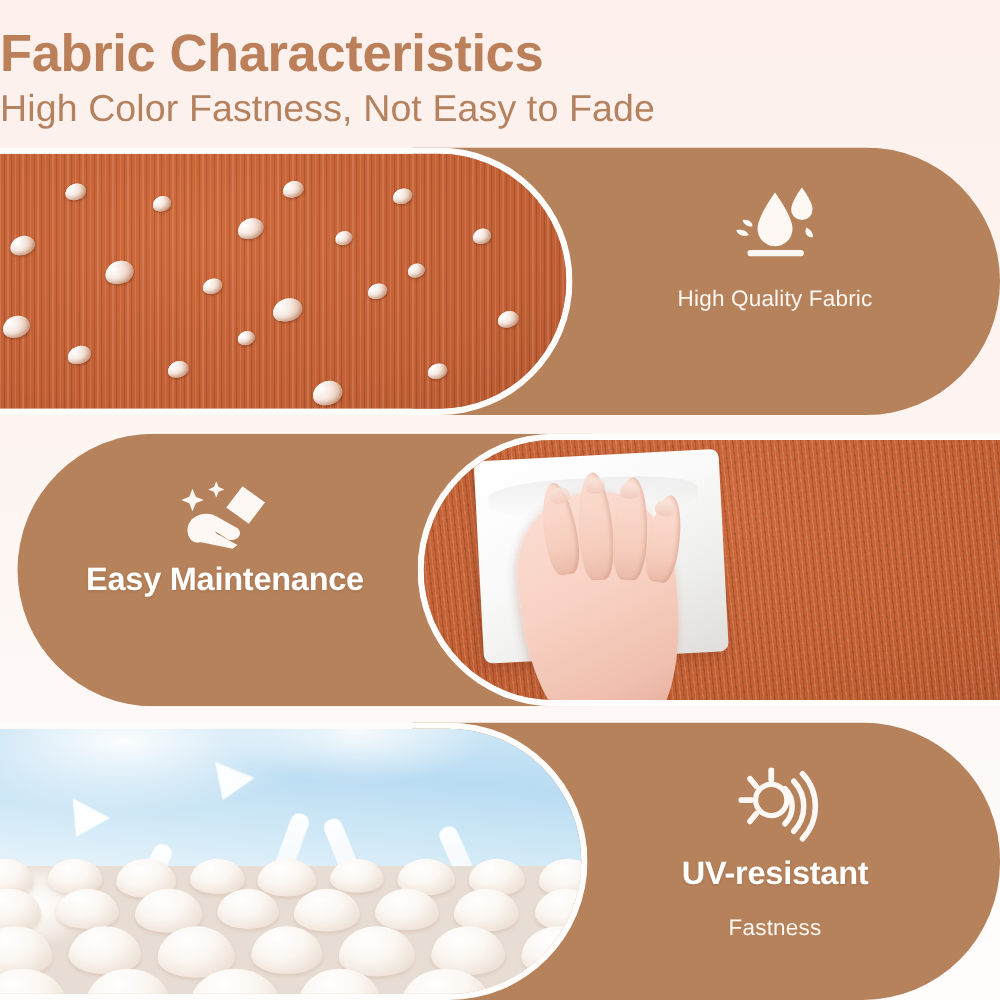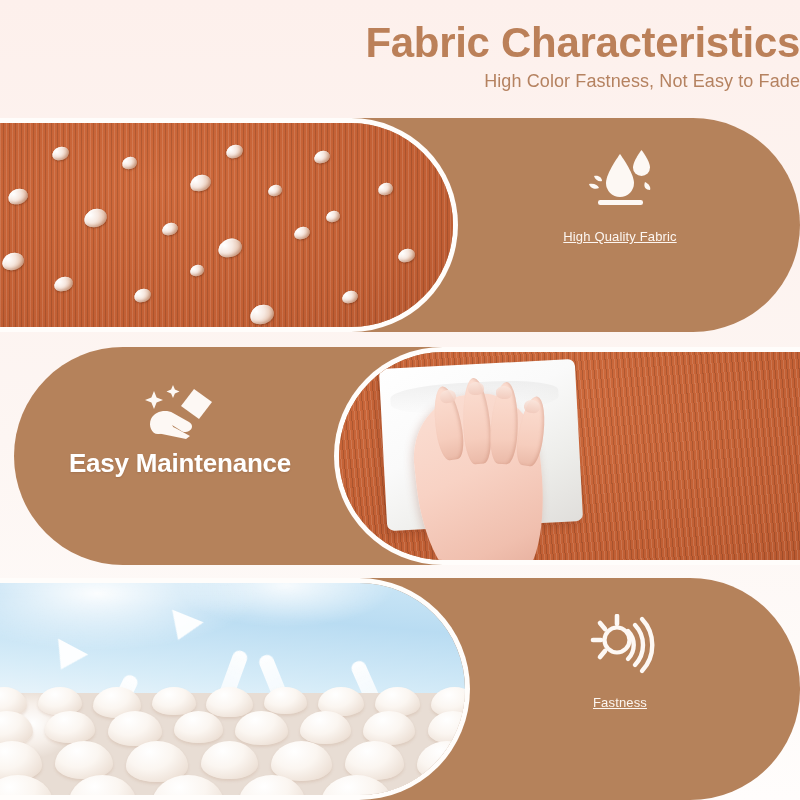--- a/index.html
+++ b/index.html
@@ -18,32 +18,32 @@
     height: 800px;
     background: linear-gradient(180deg, #fdf0ec 0%, #fdf6f3 55%, #fffdfc 100%);
   }
 
   
   .header {
     position: absolute;
     top: 0; left: 0;
     width: 800px;
     height: 118px;
-    text-align: right;
+    text-align: left;
     padding-top: 18px;
   }
   .main-title {
     font-size: 42px;
     font-weight: bold;
     color: #bb8059;
     letter-spacing: -0.3px;
     line-height: 1.18;
   }
   .sub-title {
-    font-size: 18px;
+    font-size: 30px;
     color: #b58260;
     margin-top: 3px;
     letter-spacing: 0.1px;
   }
 
   
   .panel {
     position: absolute;
     left: 0;
     width: 800px;
@@ -250,25 +250,24 @@
     justify-content: center;
   }
   .feature-title {
     font-size: 26px;
     font-weight: bold;
     letter-spacing: -0.2px;
     line-height: 1.1;
     text-shadow: 0 1px 2px rgba(90,50,25,0.18);
   }
   .feature-sub {
-    font-size: 13px;
+    font-size: 18px;
     margin-top: 19px;
     letter-spacing: 0.15px;
     color: #fdf6f1;
-    text-decoration: underline;
   }
 </style>
 </head>
 <body>
 
 <div class="infographic">
 
   <div class="header">
     <div class="main-title">Fabric Characteristics</div>
     <div class="sub-title">High Color Fastness,  Not Easy to Fade</div>
@@ -412,17 +411,18 @@
             <line x1="34" y1="2" x2="34" y2="10"></line>
             <line x1="17" y1="9" x2="22" y2="15"></line>
             <line x1="10" y1="26" x2="18" y2="26"></line>
             <line x1="17" y1="43" x2="22" y2="37"></line>
             <path d="M45 17 a20 20 0 0 1 0 28" stroke-width="4.4"></path>
             <path d="M52 11 a29 29 0 0 1 0 40" stroke-width="4.4"></path>
             <path d="M59 5 a38 38 0 0 1 0 52" stroke-width="4.4"></path>
           </g>
         </svg>
       </div>
+      <div class="feature-title">UV-resistant</div>
       <div class="feature-sub">Fastness</div>
     </div>
   </div>
 
 </div>
 
 </body></html>

